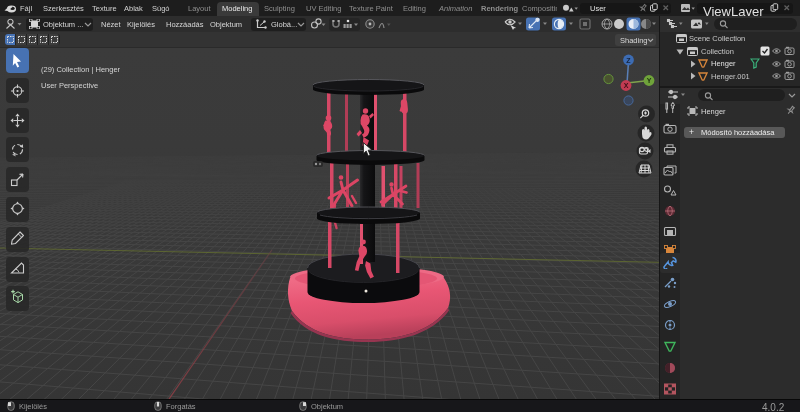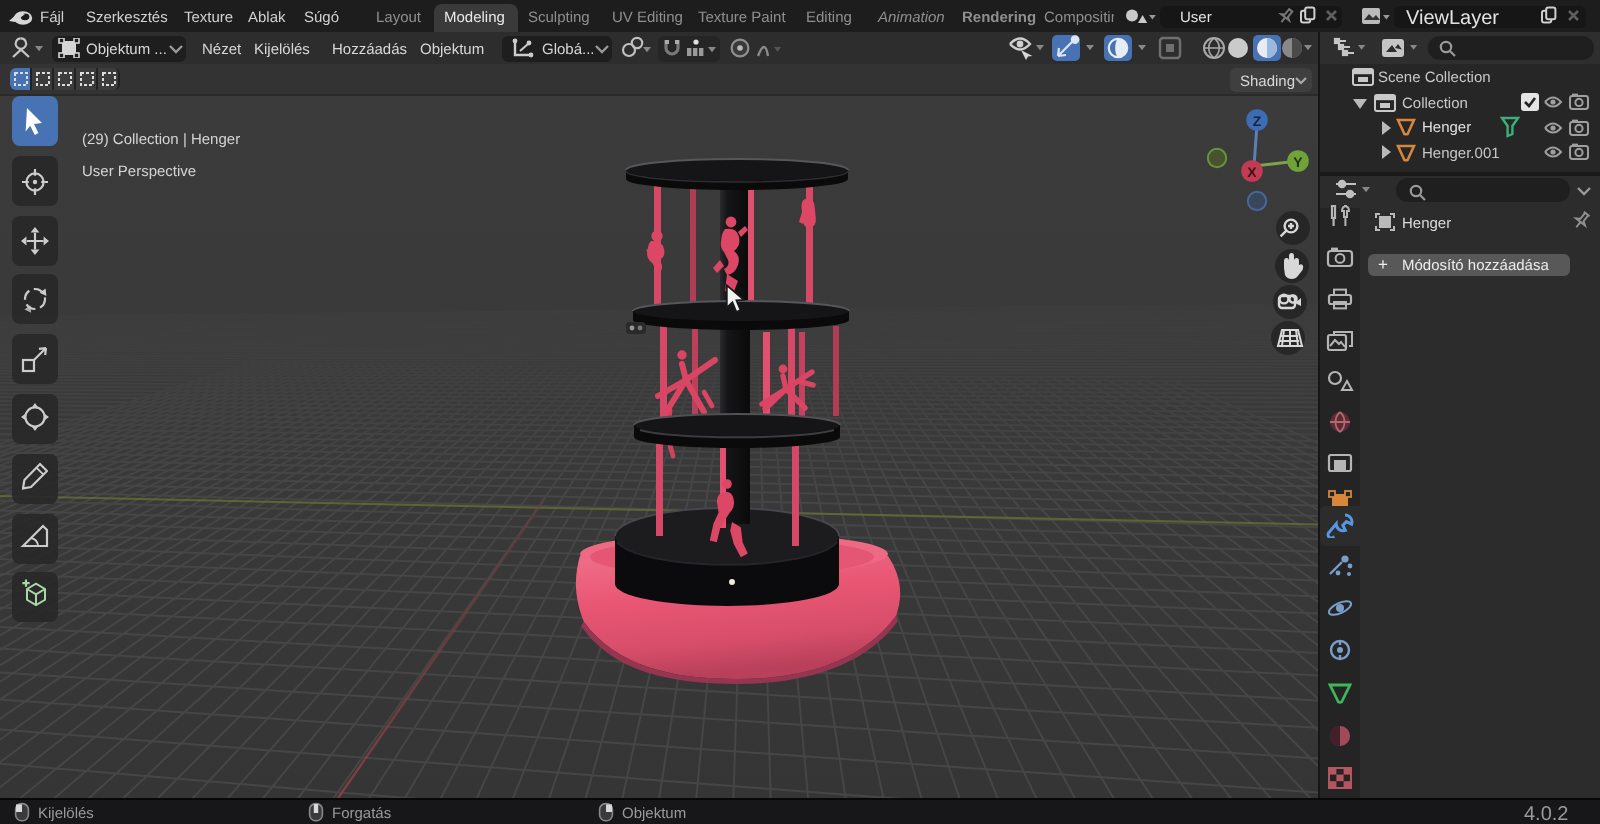--- a/index.html
+++ b/index.html
@@ -43,21 +43,21 @@
 <rect x="11.5" y="2.4" width="4.6" height="5.8" rx="1" fill="none" stroke="#cfcfcf" stroke-width="1"></rect>
 <rect x="13.6" y="0.8" width="4.6" height="5.8" rx="1" fill="#1a1a1a" stroke="#cfcfcf" stroke-width="1"></rect>
 <path d="M24.5 2.5 l4.5 4.5 M29 2.5 l-4.5 4.5" stroke="#5f5f5f" stroke-width="1.3"></path>
 </svg>
 <svg class="abs" style="left:680px;top:3px" width="16" height="11" viewBox="0 0 16 11">
 <rect x="1" y="1" width="9" height="8" rx="1" fill="#bbb"></rect>
     <path d="M2 7 l2.5-3 2 2 1.5-1.5 2 2.5 z" fill="#333"></path>
 <path d="M11.5 4.5 l3.4 0 -1.7 2.3 z" fill="#999"></path>
 </svg>
 <div class="abs" style="left:697px;top:2.5px;width:96px;height:11.5px;background:#161616;border-radius:3px;"></div>
-<div class="txt" style="left:703px;top:5px;font-size:10px;color:#e2e2e2;text-align:center;">ViewLayer</div>
+<div class="txt" style="left:703px;top:5px;font-size:13px;color:#e2e2e2;text-align:center;">ViewLayer</div>
 <svg class="abs" style="left:770px;top:3px" width="26" height="10" viewBox="0 0 26 10">
 <rect x="1" y="2.4" width="4.6" height="5.8" rx="1" fill="none" stroke="#cfcfcf" stroke-width="1"></rect>
 <rect x="3.1" y="0.8" width="4.6" height="5.8" rx="1" fill="#1a1a1a" stroke="#cfcfcf" stroke-width="1"></rect>
 <path d="M14.5 2.5 l4.5 4.5 M19 2.5 l-4.5 4.5" stroke="#5f5f5f" stroke-width="1.3"></path>
 </svg>
 <div class="abs" style="left:0;top:16px;width:659px;height:16px;background:#2d2d2d;"></div>
 <svg class="abs" style="left:5px;top:18px" width="18" height="12" viewBox="0 0 18 12">
 <path d="M5.5 1.2 a2.6 2.6 0 1 1 -0.1 0" fill="none" stroke="#c5c5c5" stroke-width="1.1"></path>
 <path d="M1.5 10.5 L5.5 6.8 L9.5 10.5" fill="none" stroke="#c5c5c5" stroke-width="1.1"></path>
 <path d="M12.5 5 l4 0 -2 2.6 z" fill="#888"></path>

